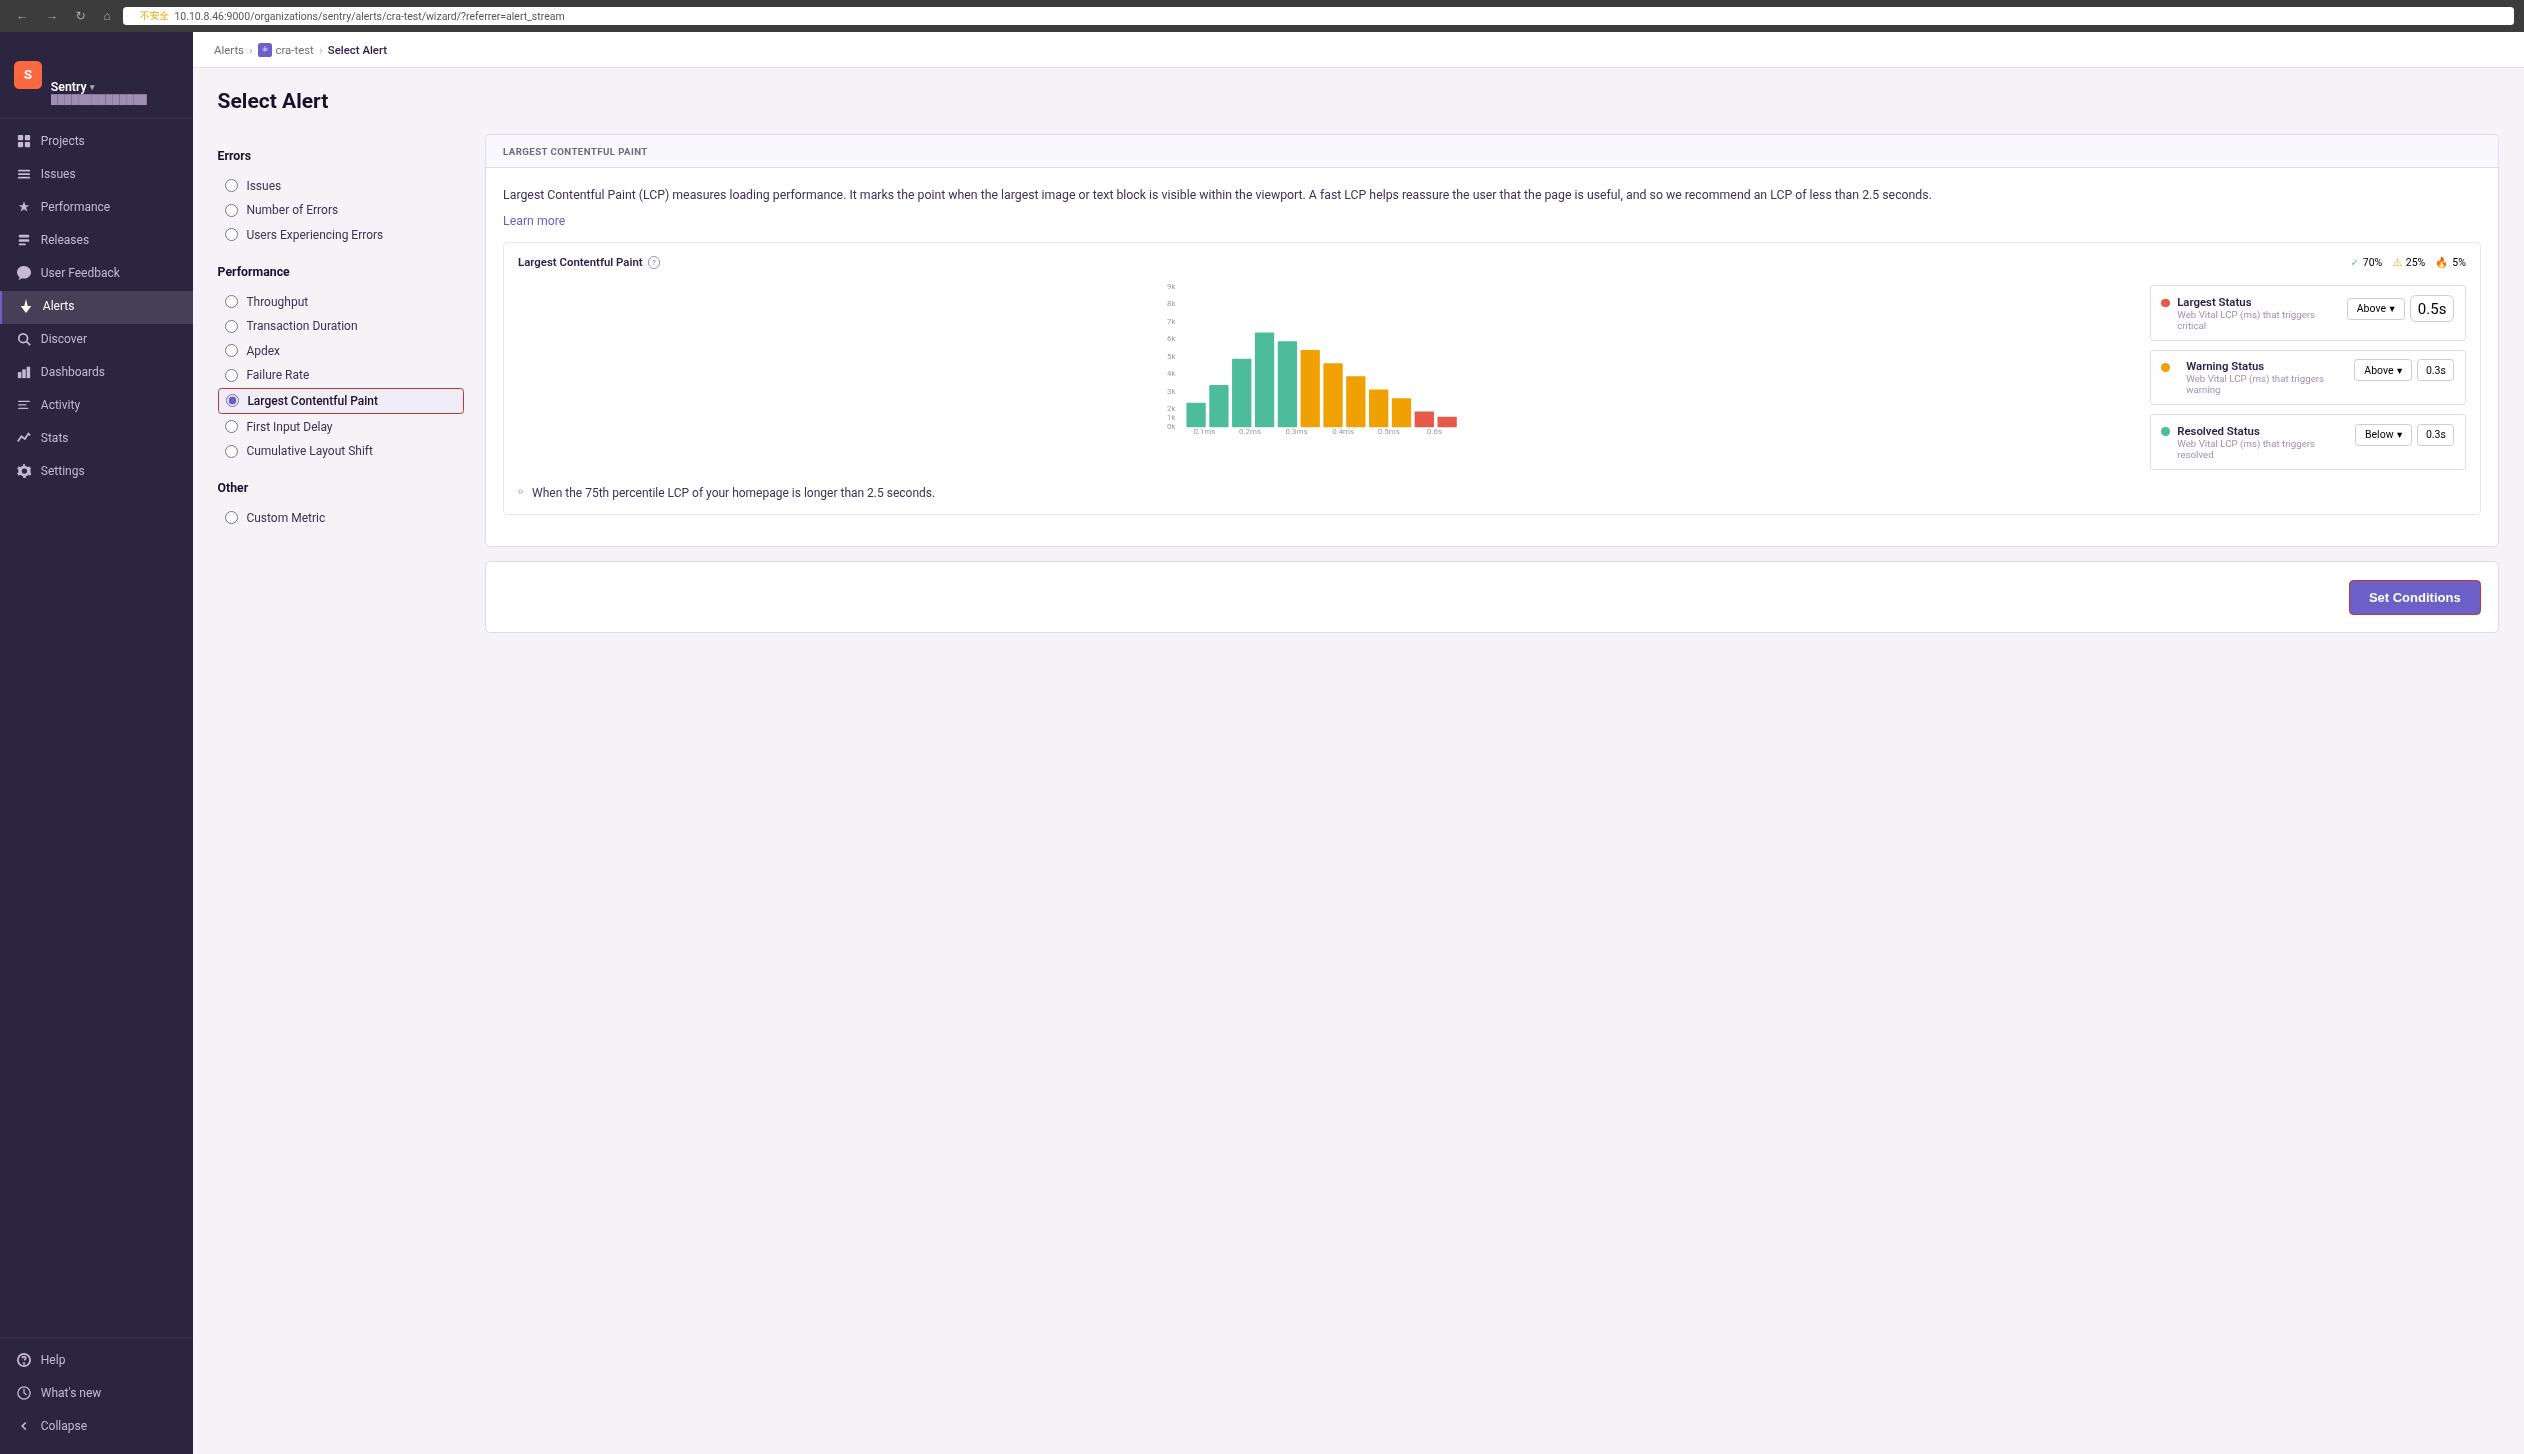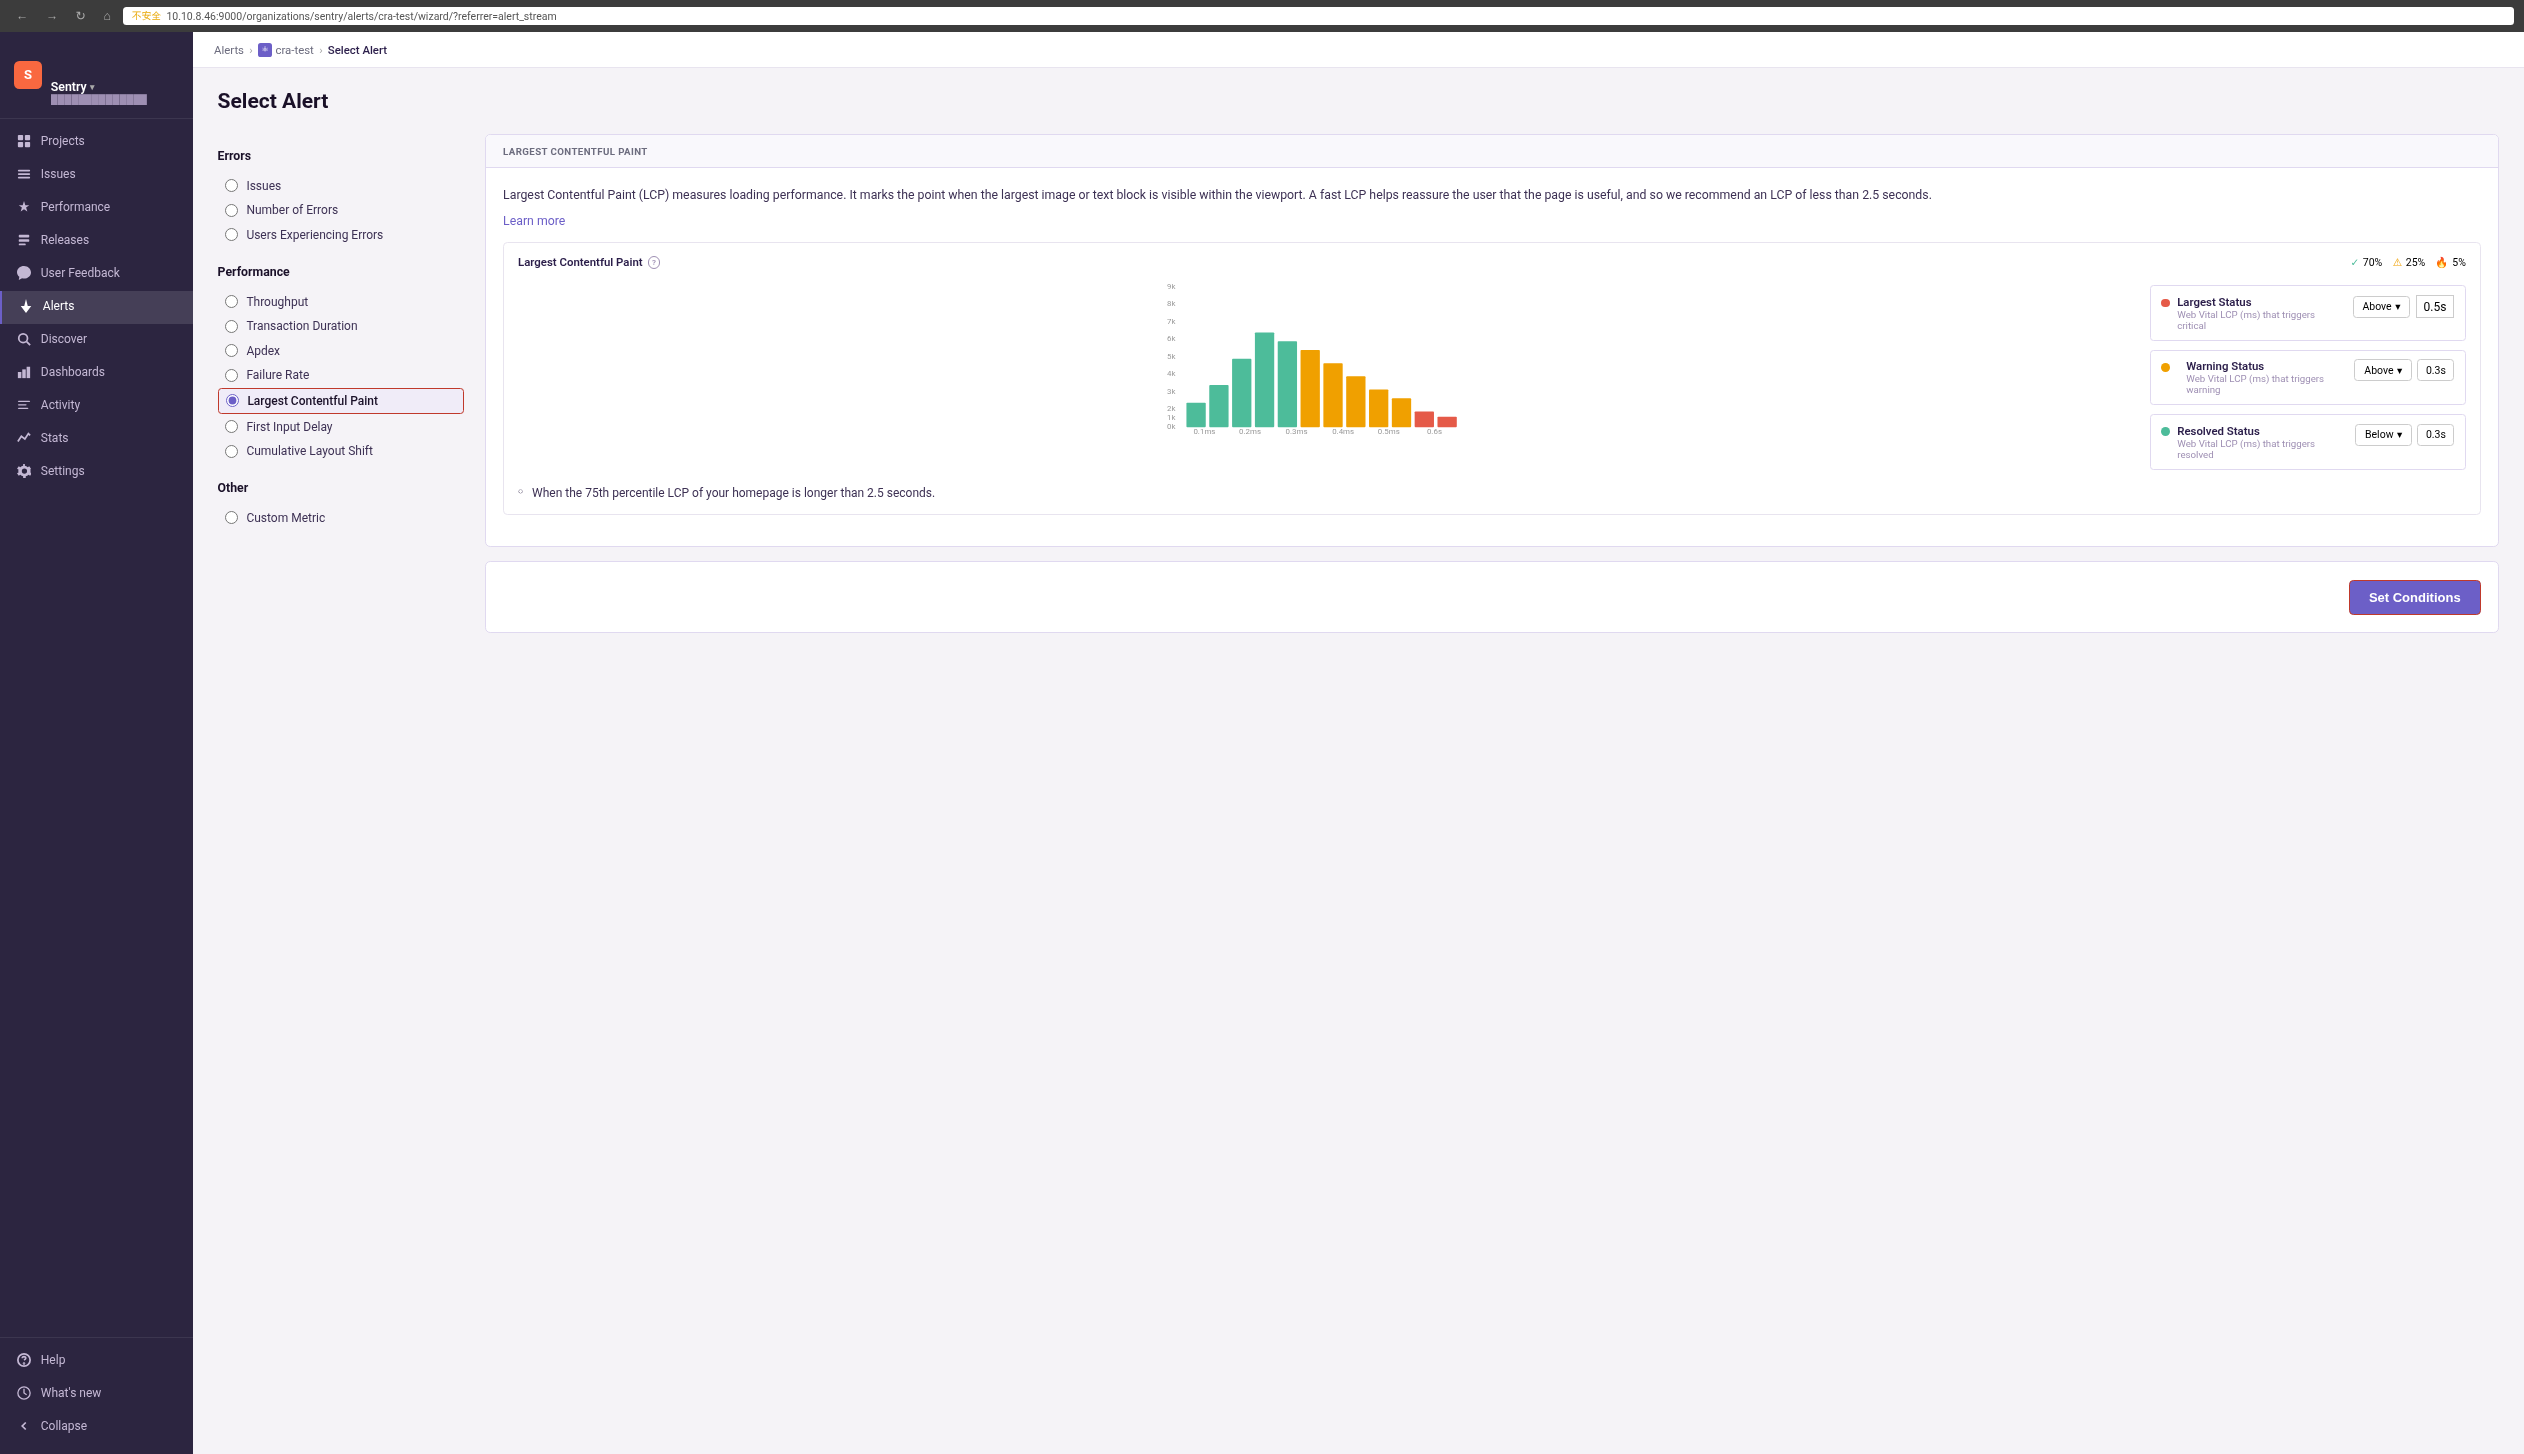--- a/index.html
+++ b/index.html
@@ -2,21 +2,21 @@
 <html style="font-size:14px"><head>
   <meta charset="utf-8">
   <style>
     * { box-sizing: border-box; margin: 0; padding: 0; }
     body { font-family: -apple-system, BlinkMacSystemFont, 'Segoe UI', Roboto, sans-serif; background: #f5f5f5; display: flex; flex-direction: column; height: 100vh; overflow: hidden; }
 
     
     .browser-chrome { background: #3c3c3c; padding: 5.3px 10.5px; display: flex; align-items: center; gap: 7px; min-height: 32px; }
     .browser-nav-btn { color: #aaa; background: none; border: none; cursor: pointer; font-size: 12.3px; padding: 1.8px 5.3px; }
     .address-bar { flex: 1; background: #fff; border-radius: 3.5px; padding: 2.6px 8.8px; font-size: 10.5px; color: #333; display: flex; align-items: center; gap: 5.3px; }
-    .address-bar .warning { color: #e8a600; font-size: 9.7px; }
+    .address-bar .warning { color: #e8a600; font-size: 9.7px; margin-left: 8px; }
     .address-bar .url { color: #555; font-size: 10.5px; }
 
     
     .app { display: flex; flex: 1; overflow: hidden; }
 
     
     .sidebar { width: 193px; background: #2c2540; display: flex; flex-direction: column; color: #c4b8d4; overflow-y: auto; flex-shrink: 0; }
     .sidebar-header { padding: 12.3px 14px; display: flex; align-items: center; gap: 8.8px; border-bottom: 0.9px solid rgba(255,255,255,0.08); }
     .sidebar-avatar { width: 28px; height: 28px; background: #f96840; border-radius: 5.3px; display: flex; align-items: center; justify-content: center; color: #fff; font-weight: bold; font-size: 13px; flex-shrink: 0; }
     .sidebar-org { color: #fff; font-size: 12.3px; font-weight: 600; display: flex; align-items: center; gap: 3.5px; margin-top: 36px; }
@@ -392,21 +392,21 @@
                       <span style="width:8.8px;height:8.8px;border-radius:50%;background:#e55a48;flex-shrink:0;margin-top:3.5px;"></span>
                       <div style="flex:1;">
                         <div style="font-size:11.4px;font-weight:600;color:#2b1e4a;">Largest Status</div>
                         <div style="font-size:9.7px;color:#9e8fb3;">Web Vital LCP (ms) that triggers critical</div>
                       </div>
                       <div style="display:flex;gap:5.3px;align-items:center;">
                         <div style="border:0.9px solid #ccc;border-radius:3.5px;padding:3.5px 8.8px;font-size:10.5px;background:#fff;display:flex;align-items:center;gap:3.5px;cursor:pointer;">
                           <span>Above</span>
                           <span>▾</span>
                         </div>
-                        <div style="border:0.9px solid #ccc;border-radius:0;padding:3.5px 7px;font-size:12px;min-width:37px;text-align:center;background:#fff;">0.5s</div>
+                        <div style="border:0.9px solid #ccc;border-radius:6px;padding:3.5px 7px;font-size:15px;min-width:37px;text-align:center;background:#fff;">0.5s</div>
                       </div>
                     </div>
 
                     <div style="display:flex; align-items:flex-start; gap:16px; background:#fff; border:0.9px solid #e0d9f0; border-radius:3.5px; padding:8.8px 10.5px;">
                       <span style="width:8.8px;height:8.8px;border-radius:50%;background:#f0a000;flex-shrink:0;margin-top:3.5px;"></span>
                       <div style="flex:1;">
                         <div style="font-size:11.4px;font-weight:600;color:#2b1e4a;">Warning Status</div>
                         <div style="font-size:9.7px;color:#9e8fb3;">Web Vital LCP (ms) that triggers warning</div>
                       </div>
                       <div style="display:flex;gap:5.3px;align-items:center;">

